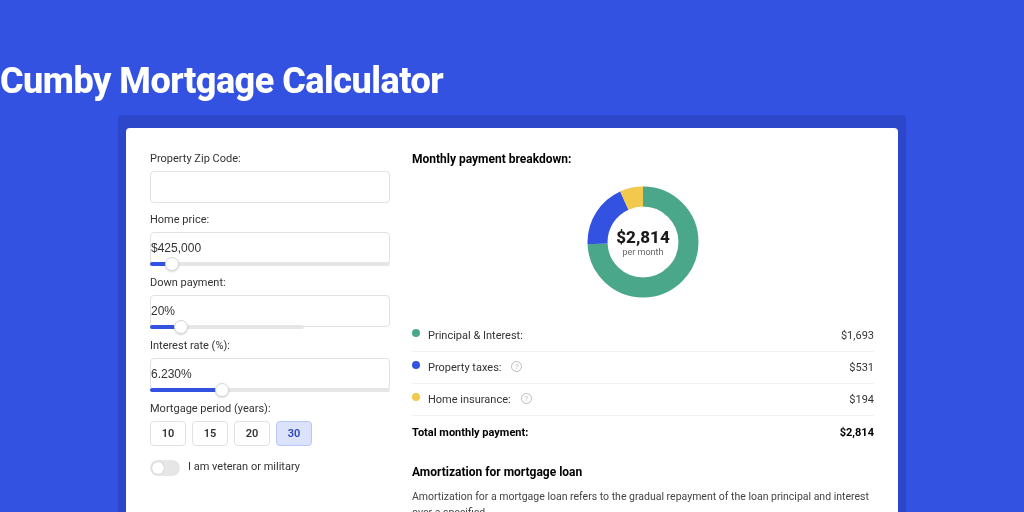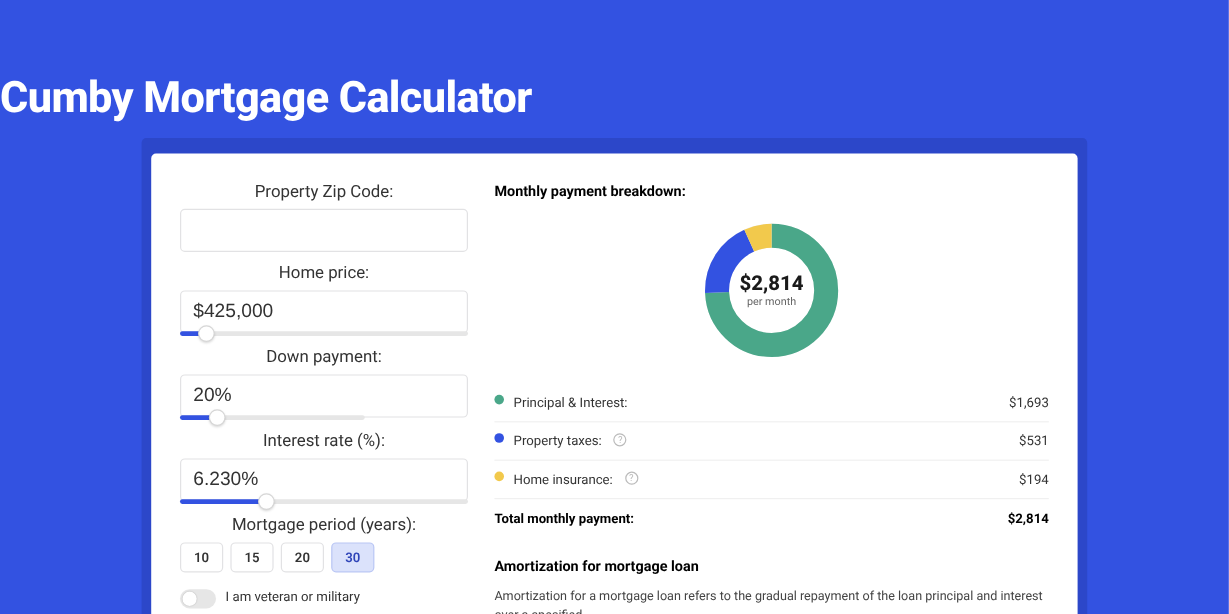--- a/index.html
+++ b/index.html
@@ -31,27 +31,27 @@
     width: 772px;
     background: #fff;
     border-radius: 4px 4px 0 0;
     height: 420px;
     display: flex;
     padding: 24px 24px 0 24px;
     gap: 22px;
   }
   .left { width: 240px; flex-shrink: 0; }
   .right { flex: 1; }
-  .label { font-size: 14px; color: #333; margin-bottom: 6px; text-align: center; }
+  .label { font-size: 11px; color: #333; margin-bottom: 6px; }
   .field {
     width: 100%;
     border: 1px solid #e2e2e4;
     border-radius: 4px;
-    padding: 8px 10px;
-    font-size: 16px;
+    padding: 8px 0;
+    font-size: 12px;
     color: #333;
     background: #fff;
   }
   .group { margin-bottom: 10px; position: relative; }
   .slider-track {
     height: 4px;
     background: #e6e6e6;
     border-radius: 2px;
     position: relative;
     margin-top: -2px;

